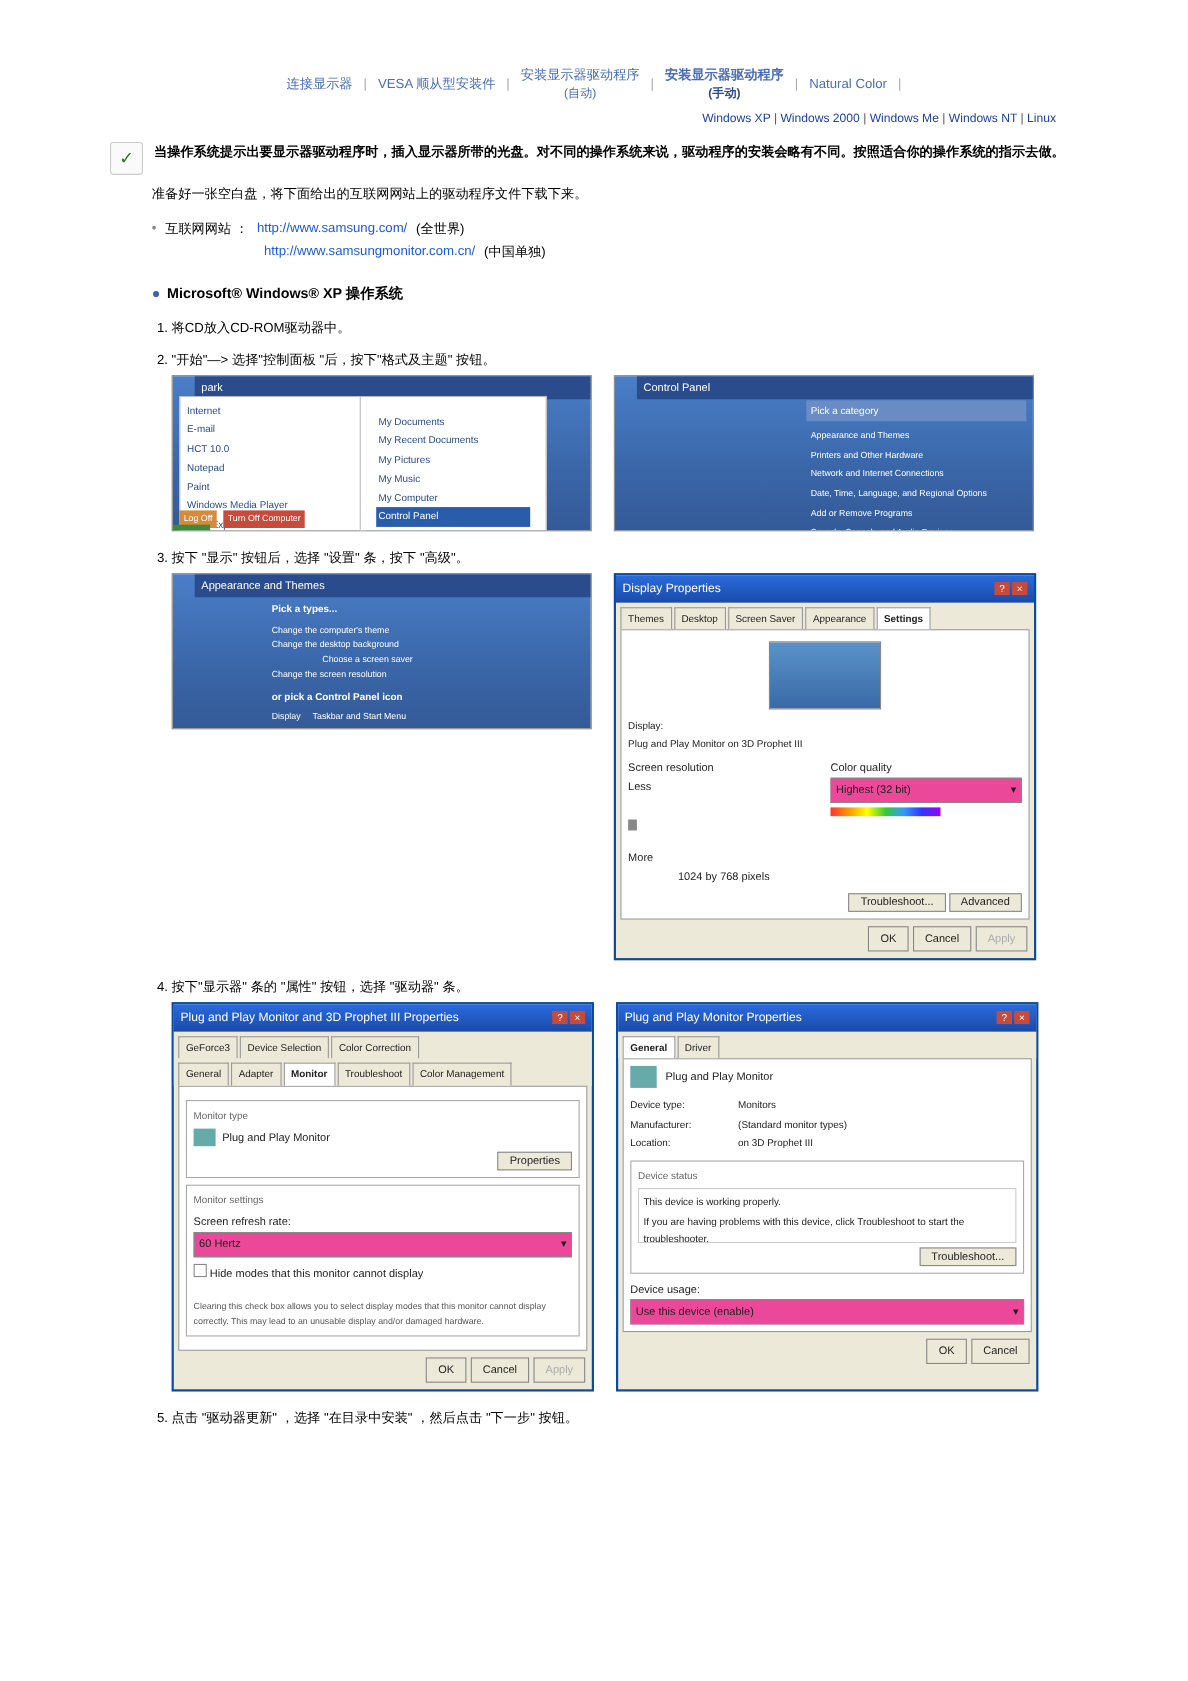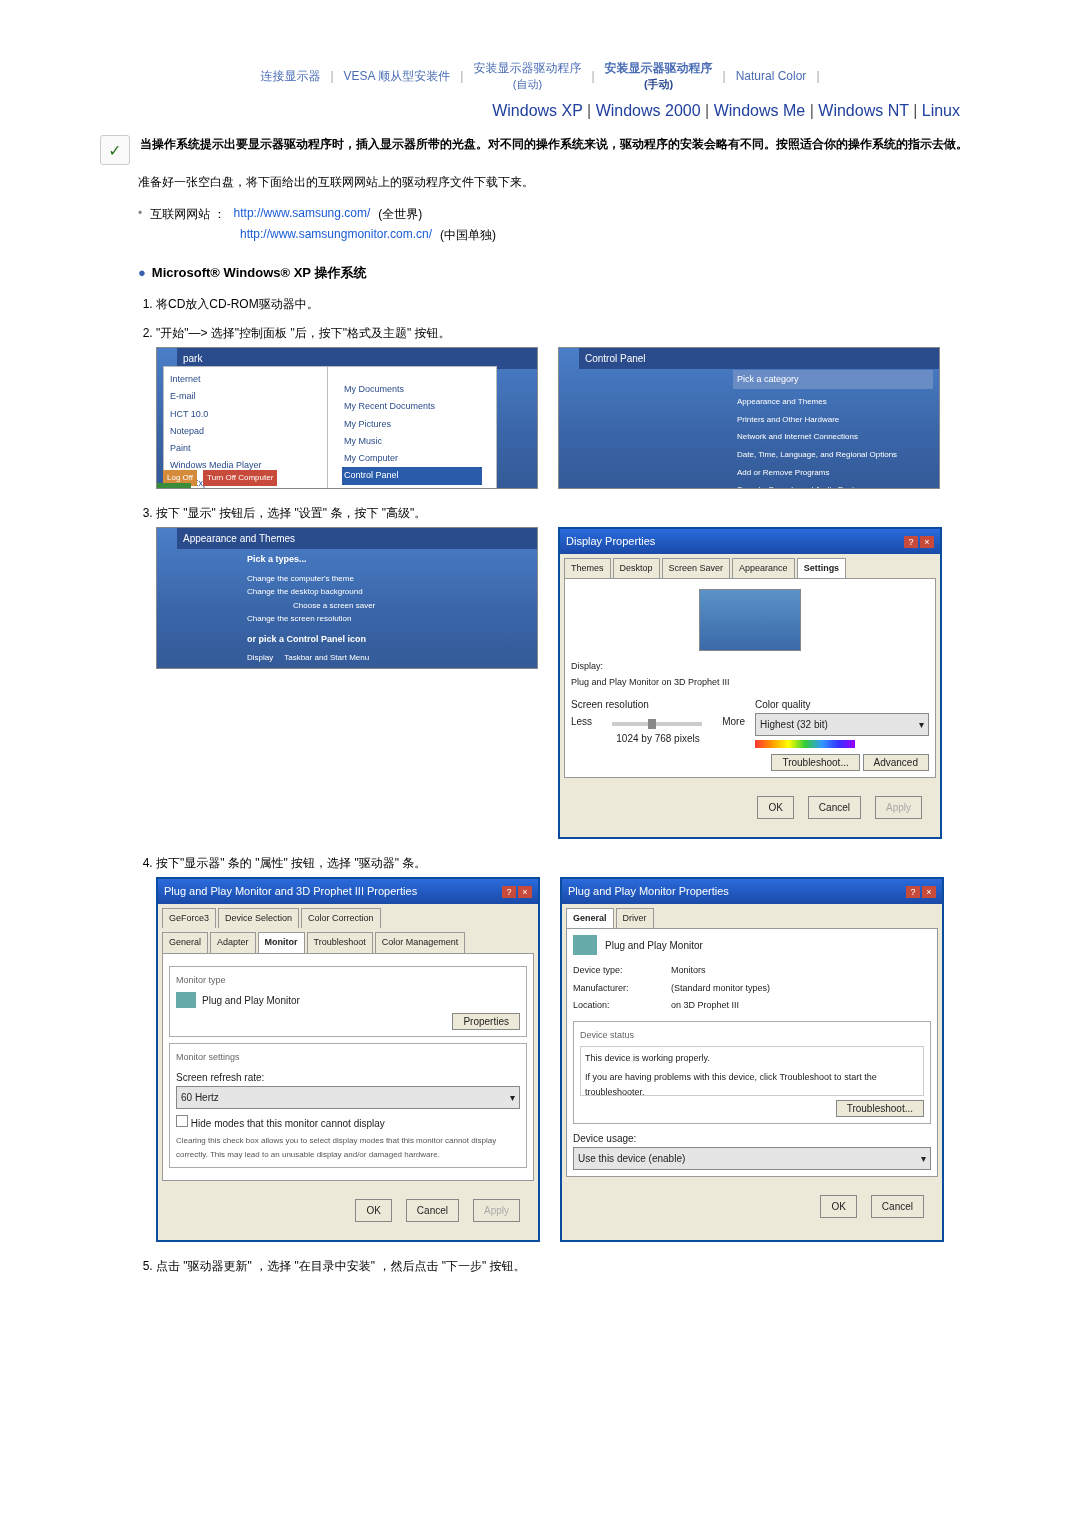--- a/index.html
+++ b/index.html
@@ -23,21 +23,21 @@
   }
   .top-nav span { color: #4a6db5; }
   .top-nav .sep { color: #aaa; }
   .top-nav .bold { font-weight: bold; color: #2b4a8f; }
   .top-nav .sub { display:block; font-size:11px; text-align:center; }
   .os-links {
     text-align: right;
     color: #333;
     margin: 10px 0 15px 0;
     padding-right: 20px;
-    font-size: 16px;
+    font-size: 11px;
   }
   .os-links a { color: #2040a0; text-decoration: none; }
   .os-links .divider { color:#555; }
   .intro-row {
     display:flex;
     gap:10px;
     margin-bottom: 8px;
   }
   .check-icon {
     width:28px; height:28px;
@@ -153,24 +153,24 @@
   }
   .dialog .tabs div.active { background:#fff; font-weight:bold; }
   .dialog .body {
     background:#fff;
     margin:0 4px;
     border:1px solid #999;
     padding:6px;
     min-height:110px;
   }
   .dialog .footer {
-    padding:18px;
+    padding:6px;
     display:flex;
     justify-content:flex-end;
-    gap:14px;
+    gap:4px;
   }
   .btn {
     background:#ece9d8;
     border:1px solid #888;
     padding:2px 10px;
     font-size:10px;
   }
   .monitor-thumb {
     width:100px; height:60px;
     background:linear-gradient(180deg,#5a92c8,#3a6aa8);
@@ -189,21 +189,21 @@
     background: linear-gradient(90deg,#f33,#f90,#ff0,#3c3,#39f,#33f,#90f);
     margin-top:4px;
   }
   .group-box {
     border:1px solid #aaa;
     padding:6px;
     margin:6px 0;
   }
   .group-box .label { font-size:9px; color:#666; }
   .sel {
-    border:1px solid #888; padding:2px 4px; background:#e5e5e5;
+    border:1px solid #888; padding:2px 4px; background:#ec4899;
     display:flex; justify-content:space-between;
   }
 </style>
 </head>
 <body>
 
 <div class="page">
 
   <div class="top-nav">
     <span>连接显示器</span>
@@ -342,21 +342,21 @@
           </div>
           <div class="body">
             <div class="monitor-thumb"></div>
             <div style="font-size:9px;">
               <span>Display:</span><br>
               <span>Plug and Play Monitor on 3D Prophet III</span>
             </div>
             <div style="display:flex;gap:10px;margin-top:6px;">
               <div style="flex:1;">
                 <div>Screen resolution</div>
-                <div style="display:flex;align-items:flex-end;gap:20px;">
+                <div style="display:flex;align-items:flex-start;gap:20px;flex-direction:column;">
                   <span>Less</span>
                   <div class="slider" style="flex:1;"></div>
                   <span>More</span>
                 </div>
                 <div style="text-align:center;">1024 by 768 pixels</div>
               </div>
               <div style="flex:1;">
                 <div>Color quality</div>
                 <div class="sel">
                   <span>Highest (32 bit)</span>
@@ -415,21 +415,21 @@
               <div class="label">Monitor settings</div>
               <div style="margin-top:4px;">Screen refresh rate:</div>
               <div class="sel">
                 <span>60 Hertz</span>
                   <span>▾</span>
               </div>
               <div style="margin-top:6px;">
                 <span style="border:1px solid #888;display:inline-block;width:10px;height:10px;"></span>
                 <span>Hide modes that this monitor cannot display</span>
               </div>
-              <div style="font-size:8px;color:#555;margin-top:2px;">Clearing this check box allows you to select display modes that this monitor cannot display correctly. This may lead to an unusable display and/or damaged hardware.</div>
+              <div style="font-size:8px;color:#555;margin-top:14px;">Clearing this check box allows you to select display modes that this monitor cannot display correctly. This may lead to an unusable display and/or damaged hardware.</div>
             </div>
           </div>
           <div class="footer">
             <span class="btn">OK</span>
             <span class="btn">Cancel</span>
             <span class="btn" style="color:#aaa;">Apply</span>
           </div>
         </div>
 
         <div class="dialog">

